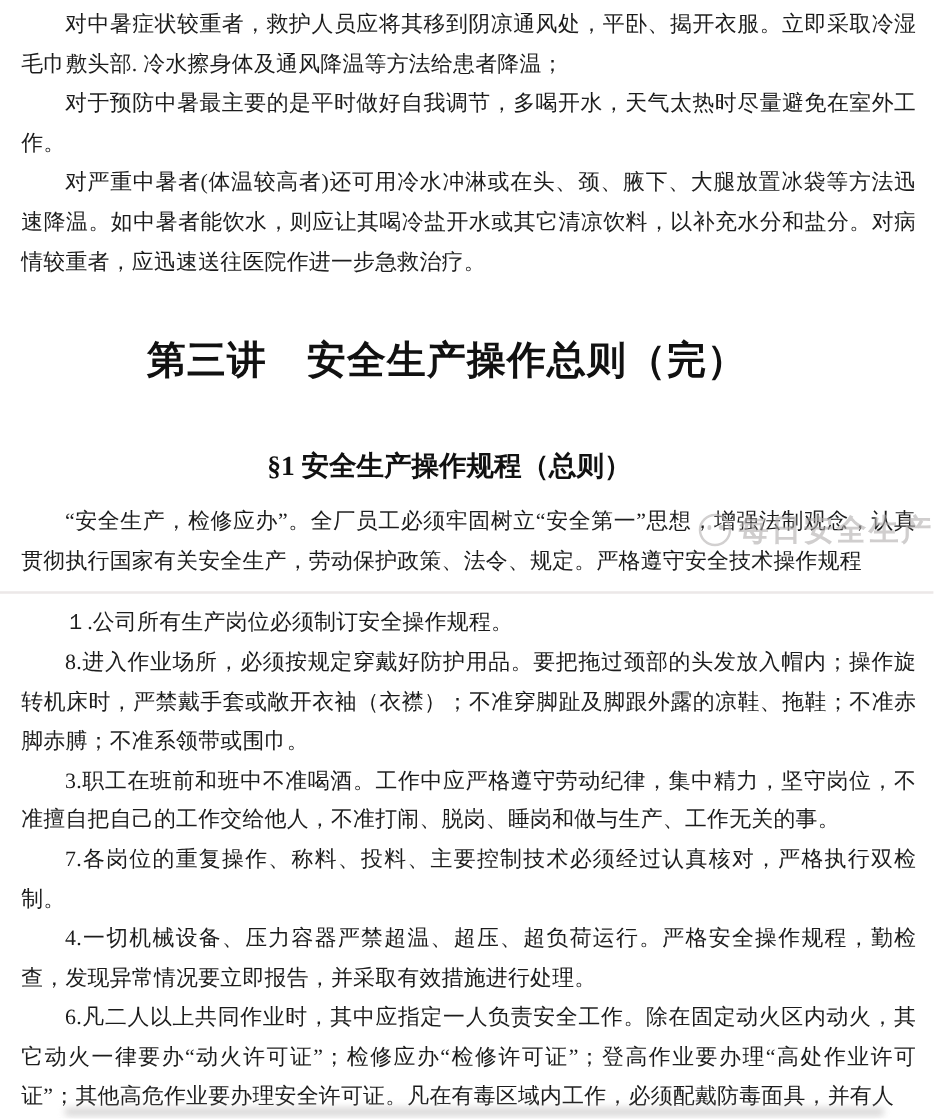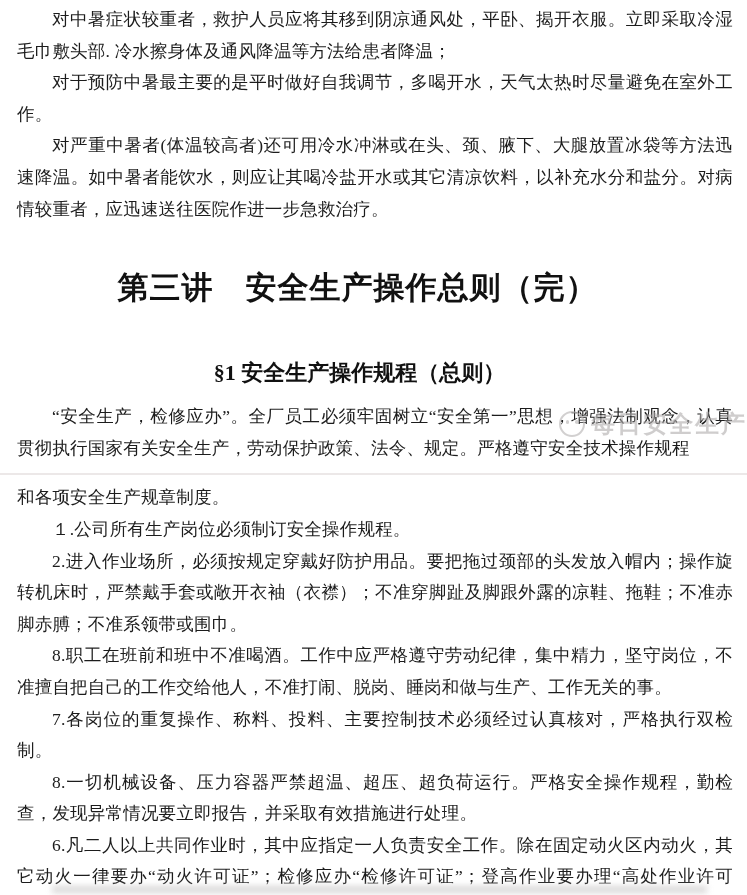--- a/index.html
+++ b/index.html
@@ -124,27 +124,26 @@
 
   <h1 class="chapter-heading">第三讲　安全生产操作总则（完）</h1>
 
   <h2 class="section-heading">§1 安全生产操作规程（总则）</h2>
 
   <div class="sec doc-text">
     <p class="para">“安全生产，检修应办”。全厂员工必须牢固树立“安全第一”思想，增强法制观念，认真贯彻执行国家有关安全生产，劳动保护政策、法令、规定。严格遵守安全技术操作规程</p>
 
     <hr class="page-divider">
 
-    <p class="para-cont">和各项安全生产规章制度。</p>
 
     <p class="para">１.公司所有生产岗位必须制订安全操作规程。</p>
-    <p class="para">2.进入作业场所，必须按规定穿戴好防护用品。要把拖过颈部的头发放入帽内；操作旋转机床时，严禁戴手套或敞开衣袖（衣襟）；不准穿脚趾及脚跟外露的凉鞋、拖鞋；不准赤脚赤膊；不准系领带或围巾。</p>
-    <p class="para">8.职工在班前和班中不准喝酒。工作中应严格遵守劳动纪律，集中精力，坚守岗位，不准擅自把自己的工作交给他人，不准打闹、脱岗、睡岗和做与生产、工作无关的事。</p>
+    <p class="para">8.进入作业场所，必须按规定穿戴好防护用品。要把拖过颈部的头发放入帽内；操作旋转机床时，严禁戴手套或敞开衣袖（衣襟）；不准穿脚趾及脚跟外露的凉鞋、拖鞋；不准赤脚赤膊；不准系领带或围巾。</p>
+    <p class="para">3.职工在班前和班中不准喝酒。工作中应严格遵守劳动纪律，集中精力，坚守岗位，不准擅自把自己的工作交给他人，不准打闹、脱岗、睡岗和做与生产、工作无关的事。</p>
     <p class="para">7.各岗位的重复操作、称料、投料、主要控制技术必须经过认真核对，严格执行双检制。</p>
-    <p class="para">8.一切机械设备、压力容器严禁超温、超压、超负荷运行。严格安全操作规程，勤检查，发现异常情况要立即报告，并采取有效措施进行处理。</p>
+    <p class="para">4.一切机械设备、压力容器严禁超温、超压、超负荷运行。严格安全操作规程，勤检查，发现异常情况要立即报告，并采取有效措施进行处理。</p>
     <p class="para">6.凡二人以上共同作业时，其中应指定一人负责安全工作。除在固定动火区内动火，其它动火一律要办“动火许可证”；检修应办“检修许可证”；登高作业要办理“高处作业许可证”；其他高危作业要办理安全许可证。凡在有毒区域内工作，必须配戴防毒面具，并有人</p>
   </div>
 
   <div class="watermark">
     <span class="wm-logo"></span>
     <span class="wm-text">每日安全生产</span>
   </div>
 
   <div class="bottom-ghost"></div>
 

